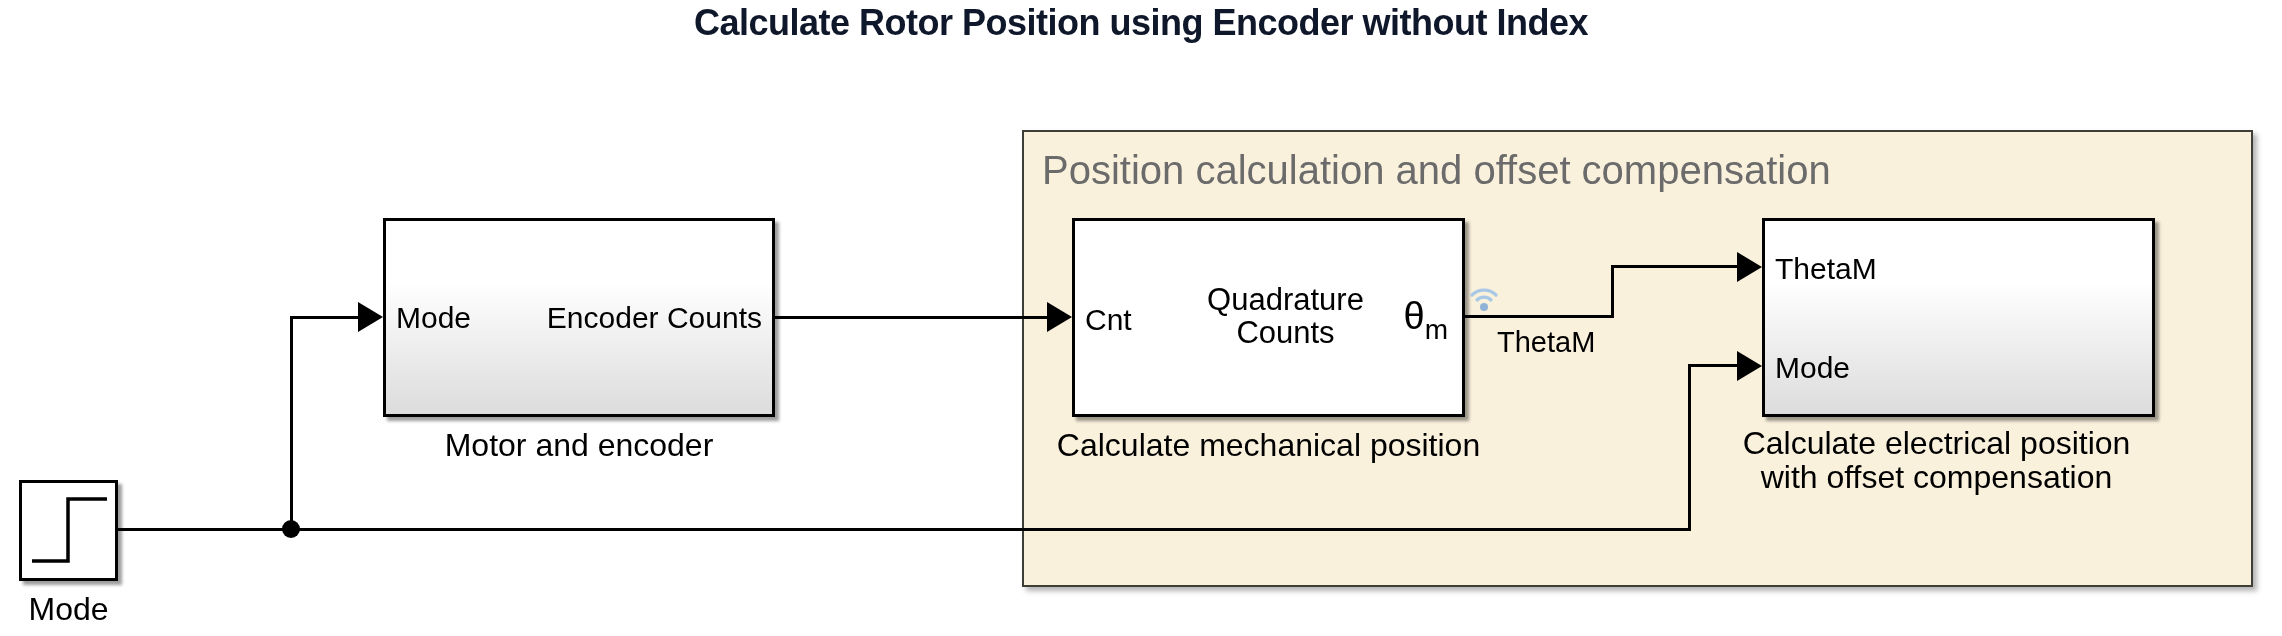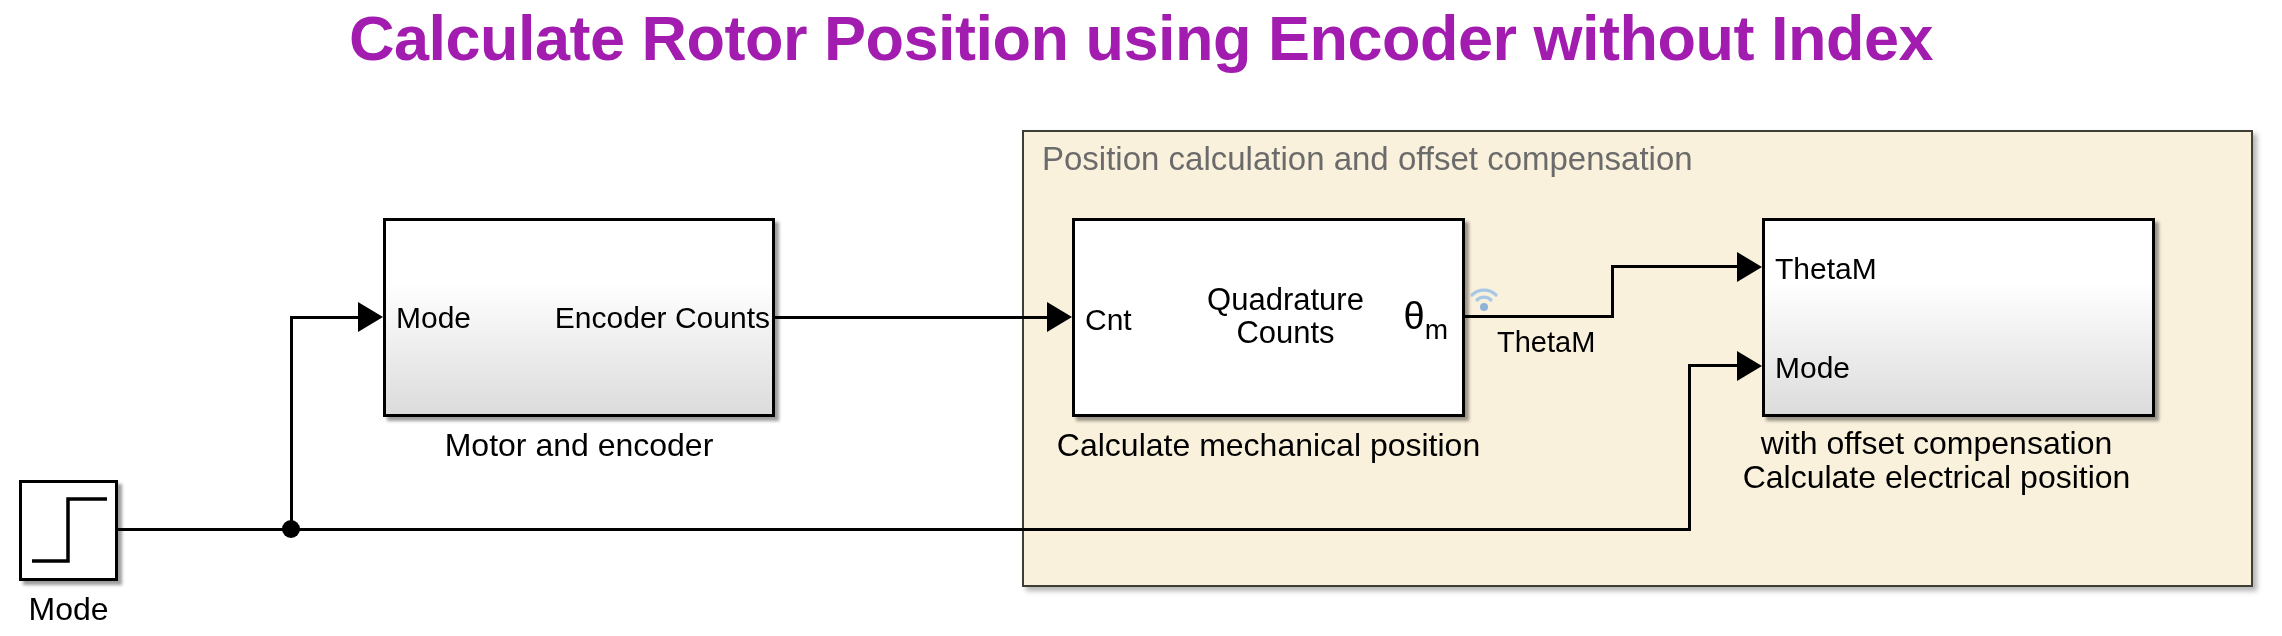--- a/index.html
+++ b/index.html
@@ -11,41 +11,41 @@
     font-family: "Liberation Sans", "DejaVu Sans", sans-serif;
     color: #000;
     overflow: hidden;
   }
 
   
   .diagram-title {
     position: absolute;
     left: 0; right: 0; top: 2px;
     text-align: center;
-    font-size: 63px;
+    font-size: 36px;
     font-weight: bold;
     letter-spacing: -0.5px;
-    color: #a21caf;
+    color: #0f172a;
   }
 
   
   .area {
     position: absolute;
     left: 1022px; top: 130px;
     width: 1231px; height: 457px;
     background: #faf1dd;
     border: 2px solid #3f3e36;
     box-sizing: border-box;
     box-shadow: 4px 4px 5px rgba(90,90,90,0.45);
     z-index: 1;
   }
   .area-label {
     position: absolute;
-    left: 18px; top: 8px;
-    font-size: 33px;
+    left: 18px; top: 16px;
+    font-size: 40px;
     color: #6b6b6b;
     white-space: nowrap;
   }
 
   
   .block {
     position: absolute;
     border: 3px solid #000;
     box-sizing: border-box;
     box-shadow: 4px 4px 3px rgba(0,0,0,0.38);
@@ -172,38 +172,38 @@
 
   <div class="block" id="blk-step">
     <svg width="93" height="95" viewBox="0 0 93 95">
       <polyline points="10,78 46,78 46,16 85,16" fill="none" stroke="#000" stroke-width="3.5"></polyline>
     </svg>
   </div>
   <div class="caption" id="cap-step">Mode</div>
 
   <div class="block grad" id="blk-motor">
     <span class="port-label" style="left:10px; top:82px;">Mode</span>
-    <span class="port-label" style="right:2px; top:82px;">Encoder Counts</span>
+    <span class="port-label" style="right:10px; top:82px;">Encoder Counts</span>
   </div>
   <div class="caption" id="cap-motor">Motor and encoder</div>
 
   <div class="block plain" id="blk-quadrature">
     <span class="port-label" style="left:10px; top:84px;">Cnt</span>
     <div class="center-label" style="top:62px;">
       <div>Quadrature</div>
       <div>Counts</div>
     </div>
     <span class="port-label" style="right:14px; top:76px;"><span class="theta-sym">θ</span><span class="theta-sub">m</span></span>
   </div>
   <div class="caption" id="cap-quadrature">Calculate mechanical position</div>
 
   <div class="block grad" id="blk-electrical">
     <span class="port-label" style="left:10px; top:33px;">ThetaM</span>
     <span class="port-label" style="left:10px; top:132px;">Mode</span>
   </div>
   <div class="caption" id="cap-electrical">
+    <div>Calculate electrical position</div>
     <div>with offset compensation</div>
-    <div>Calculate electrical position</div>
   </div>
 
   <div class="signal-label">ThetaM</div>
 
 </div>
 
 </body></html>

